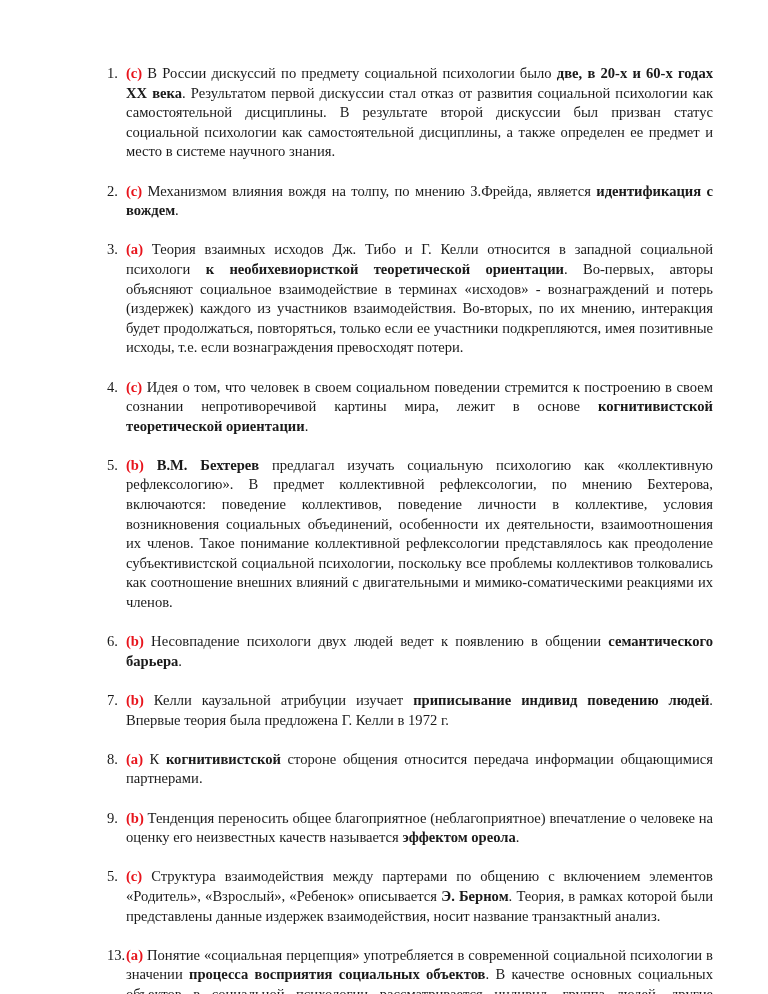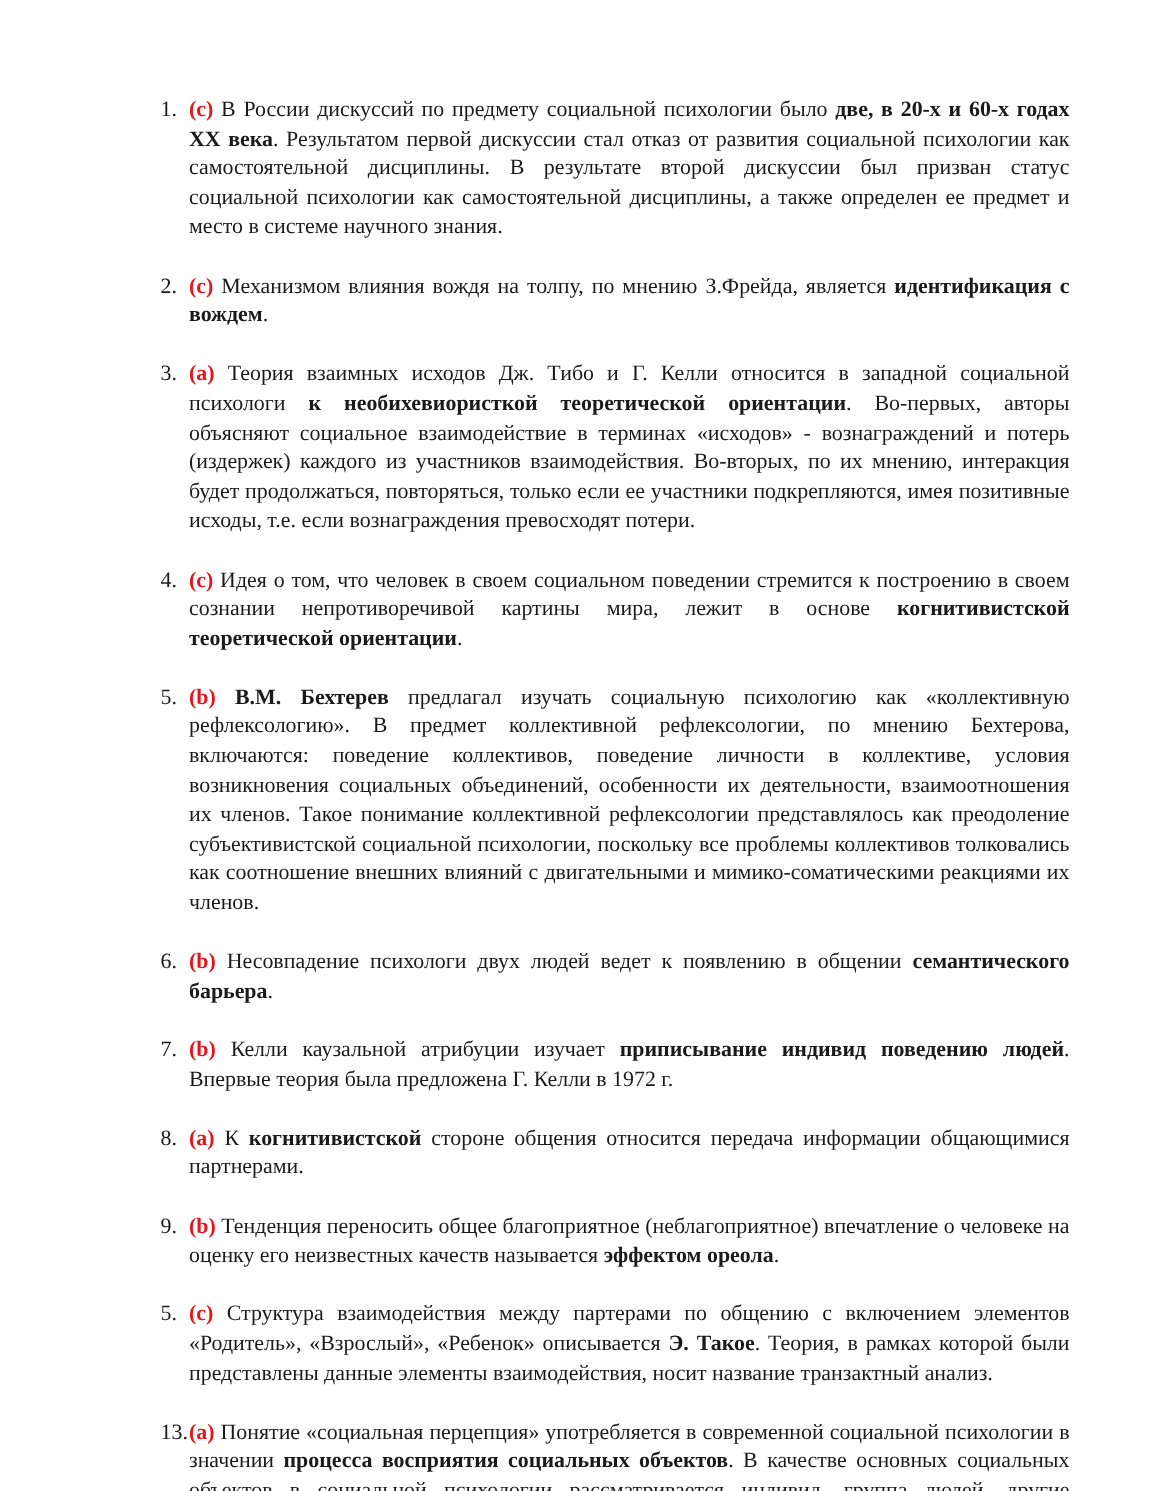--- a/index.html
+++ b/index.html
@@ -25,16 +25,16 @@
   <ol class="list" id="answers-list">
       <li class="item"><span class="num">1.</span><span class="ans">(c)</span><span> В России дискуссий по предмету социальной психологии было </span><span class="b">две, в 20-х и 60-х годах XX века</span><span>. Результатом первой дискуссии стал отказ от развития социальной психологии как самостоятельной дисциплины. В результате второй дискуссии был призван статус социальной психологии как самостоятельной дисциплины, а также определен ее предмет и место в системе научного знания.</span></li>
       <li class="item"><span class="num">2.</span><span class="ans">(c)</span><span> Механизмом влияния вождя на толпу, по мнению З.Фрейда, является </span><span class="b">идентификация с вождем</span><span>.</span></li>
       <li class="item"><span class="num">3.</span><span class="ans">(a)</span><span> Теория взаимных исходов Дж. Тибо и Г. Келли относится в западной социальной психологи </span><span class="b">к необихевиористкой теоретической ориентации</span><span>. Во-первых, авторы объясняют социальное взаимодействие в терминах «исходов» - вознаграждений и потерь (издержек) каждого из участников взаимодействия. Во-вторых, по их мнению, интеракция будет продолжаться, повторяться, только если ее участники подкрепляются, имея позитивные исходы, т.е. если вознаграждения превосходят потери.</span></li>
       <li class="item"><span class="num">4.</span><span class="ans">(c)</span><span> Идея о том, что человек в своем социальном поведении стремится к построению в своем сознании непротиворечивой картины мира, лежит в основе </span><span class="b">когнитивистской теоретической ориентации</span><span>.</span></li>
       <li class="item"><span class="num">5.</span><span class="ans">(b)</span><span> </span><span class="b">В.М. Бехтерев</span><span> предлагал изучать социальную психологию как «коллективную рефлексологию». В предмет коллективной рефлексологии, по мнению Бехтерова, включаются: поведение коллективов, поведение личности в коллективе, условия возникновения социальных объединений, особенности их деятельности, взаимоотношения их членов. Такое понимание коллективной рефлексологии представлялось как преодоление субъективистской социальной психологии, поскольку все проблемы коллективов толковались как соотношение внешних влияний с двигательными и мимико-соматическими реакциями их членов.</span></li>
       <li class="item"><span class="num">6.</span><span class="ans">(b)</span><span> Несовпадение психологи двух людей ведет к появлению в общении </span><span class="b">семантического барьера</span><span>.</span></li>
       <li class="item"><span class="num">7.</span><span class="ans">(b)</span><span> Келли каузальной атрибуции изучает </span><span class="b">приписывание индивид поведению людей</span><span>. Впервые теория была предложена Г. Келли в 1972 г.</span></li>
       <li class="item"><span class="num">8.</span><span class="ans">(a)</span><span> К </span><span class="b">когнитивистской</span><span> стороне общения относится передача информации общающимися партнерами.</span></li>
       <li class="item"><span class="num">9.</span><span class="ans">(b)</span><span> Тенденция переносить общее благоприятное (неблагоприятное) впечатление о человеке на оценку его неизвестных качеств называется </span><span class="b">эффектом ореола</span><span>.</span></li>
-      <li class="item"><span class="num">5.</span><span class="ans">(c)</span><span> Структура взаимодействия между партерами по общению с включением элементов «Родитель», «Взрослый», «Ребенок» описывается </span><span class="b">Э. Такое</span><span>. Теория, в рамках которой были представлены данные элементы взаимодействия, носит название транзактный анализ.</span></li>
+      <li class="item"><span class="num">5.</span><span class="ans">(c)</span><span> Структура взаимодействия между партерами по общению с включением элементов «Родитель», «Взрослый», «Ребенок» описывается </span><span class="b">Э. Берном</span><span>. Теория, в рамках которой были представлены данные издержек взаимодействия, носит название транзактный анализ.</span></li>
       <li class="item"><span class="num">13.</span><span class="ans">(a)</span><span> Понятие «социальная перцепция» употребляется в современной социальной психологии в значении </span><span class="b">процесса восприятия социальных объектов</span><span>.  В качестве основных социальных объектов в социальной психологии рассматривается индивид, группа людей, другие социальные общности.</span></li>
     </ol>
 </div>
 
 </body></html>

